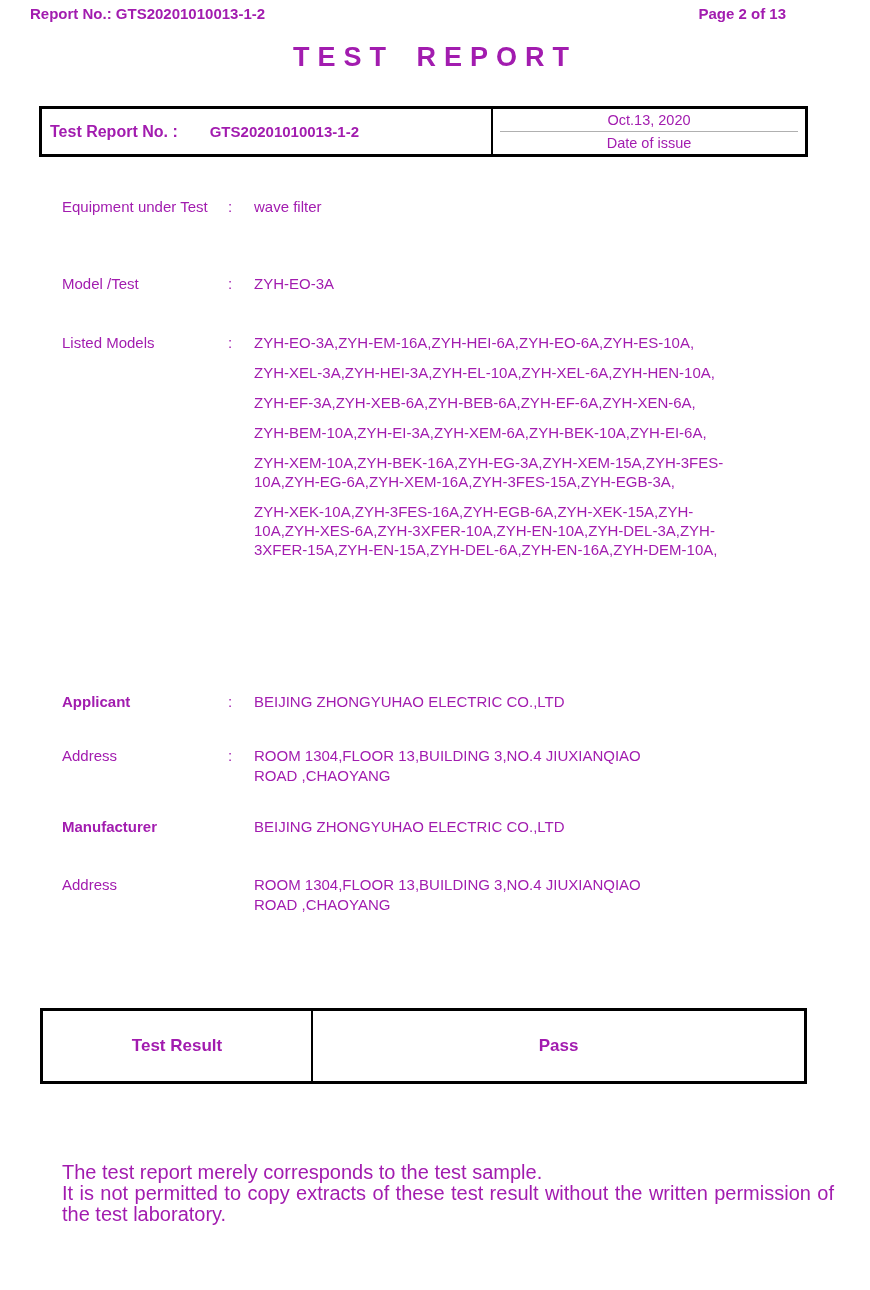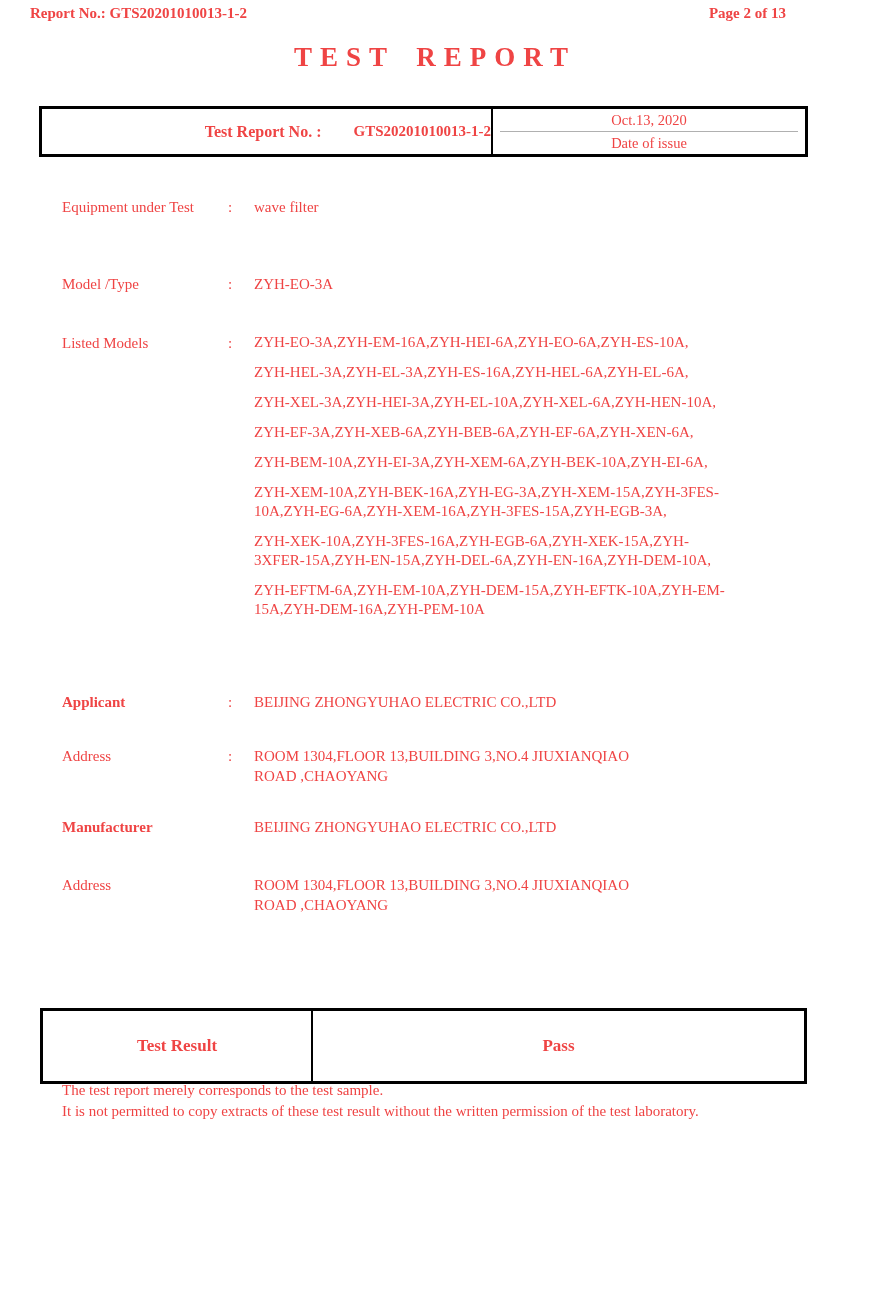--- a/index.html
+++ b/index.html
@@ -1,22 +1,22 @@
 <!DOCTYPE html>
 <html><head>
 <meta charset="utf-8">
 <style>
   html,body { margin:0; padding:0; background:#e8e8e8; }
   .page {
     position:relative;
     width:870px; height:1290px;
     margin:0 auto;
     background:#ffffff;
-    font-family:Liberation Serif, serif;
-    color:#ef4444;
+    font-family:Liberation Sans, sans-serif;
+    color:#a21caf;
     overflow:hidden;
   }
 
   
   .top-header {
     position:absolute; top:5px; left:30px; right:84px;
     display:flex; justify-content:space-between;
     font-size:15px; font-weight:bold;
   }
 
@@ -30,21 +30,20 @@
 
   
   .report-table {
     position:absolute; left:39px; top:106px; width:769px; height:51px;
     border:3px solid #000; box-sizing:border-box;
     display:flex; background:#fff;
   }
   .report-table .main-cell {
     flex:1; display:flex; align-items:center;
     padding-left:8px;
-    justify-content:flex-end;
   }
   .report-table .main-cell .cell-label { font-size:16px; font-weight:bold; }
   .report-table .main-cell .cell-value { font-size:15px; font-weight:bold; margin-left:32px; }
   .report-table .date-cell {
     width:314px; border-left:2px solid #000; box-sizing:border-box;
     display:flex; flex-direction:column;
   }
   .date-top, .date-bottom {
     flex:1; display:flex; align-items:center; justify-content:center;
     font-size:14.5px;
@@ -85,22 +84,22 @@
     display:flex; align-items:center; justify-content:center;
     font-size:17px; font-weight:bold;
   }
   .result-value-cell {
     flex:1; display:flex; align-items:center; justify-content:center;
     font-size:17px; font-weight:bold;
   }
 
   
   .footer {
-    position:absolute; left:62px; top:1080px; width:772px;
-    font-size:15px; line-height:21px;
+    position:absolute; left:62px; top:1162px; width:772px;
+    font-size:20px; line-height:21px;
   }
   .footer .justified { text-align:justify; }
 </style>
 </head>
 <body>
 
 <div class="page">
 
   <div class="top-header">
     <span>Report No.: GTS20201010013-1-2</span>
@@ -121,55 +120,49 @@
     </div>
   </div>
 
   <div class="info-row row-equipment">
     <div class="info-label">Equipment under Test</div>
     <div class="info-colon">:</div>
     <div class="info-value">wave filter</div>
   </div>
 
   <div class="info-row row-model">
-    <div class="info-label">Model /Type</div>
+    <div class="info-label">Model /Test</div>
     <div class="info-colon">:</div>
     <div class="info-value">ZYH-EO-3A</div>
   </div>
 
   <div class="info-row row-listed">
     <div class="info-label">Listed Models</div>
     <div class="info-colon">:</div>
     <div class="info-value">
         <div class="model-paragraph">
           <div class="model-line">ZYH-EO-3A,ZYH-EM-16A,ZYH-HEI-6A,ZYH-EO-6A,ZYH-ES-10A,</div>
         </div>
         <div class="model-paragraph">
-          <div class="model-line">ZYH-HEL-3A,ZYH-EL-3A,ZYH-ES-16A,ZYH-HEL-6A,ZYH-EL-6A,</div>
-        </div>
-        <div class="model-paragraph">
           <div class="model-line">ZYH-XEL-3A,ZYH-HEI-3A,ZYH-EL-10A,ZYH-XEL-6A,ZYH-HEN-10A,</div>
         </div>
         <div class="model-paragraph">
           <div class="model-line">ZYH-EF-3A,ZYH-XEB-6A,ZYH-BEB-6A,ZYH-EF-6A,ZYH-XEN-6A,</div>
         </div>
         <div class="model-paragraph">
           <div class="model-line">ZYH-BEM-10A,ZYH-EI-3A,ZYH-XEM-6A,ZYH-BEK-10A,ZYH-EI-6A,</div>
         </div>
         <div class="model-paragraph">
           <div class="model-line">ZYH-XEM-10A,ZYH-BEK-16A,ZYH-EG-3A,ZYH-XEM-15A,ZYH-3FES-</div>
           <div class="model-line">10A,ZYH-EG-6A,ZYH-XEM-16A,ZYH-3FES-15A,ZYH-EGB-3A,</div>
         </div>
         <div class="model-paragraph">
           <div class="model-line">ZYH-XEK-10A,ZYH-3FES-16A,ZYH-EGB-6A,ZYH-XEK-15A,ZYH-</div>
+          <div class="model-line">10A,ZYH-XES-6A,ZYH-3XFER-10A,ZYH-EN-10A,ZYH-DEL-3A,ZYH-</div>
           <div class="model-line">3XFER-15A,ZYH-EN-15A,ZYH-DEL-6A,ZYH-EN-16A,ZYH-DEM-10A,</div>
-        </div>
-        <div class="model-paragraph">
-          <div class="model-line">ZYH-EFTM-6A,ZYH-EM-10A,ZYH-DEM-15A,ZYH-EFTK-10A,ZYH-EM-</div>
-          <div class="model-line">15A,ZYH-DEM-16A,ZYH-PEM-10A</div>
         </div>
       </div>
   </div>
 
   <div class="info-row row-applicant">
     <div class="info-label">Applicant</div>
     <div class="info-colon">:</div>
     <div class="info-value">BEIJING ZHONGYUHAO ELECTRIC CO.,LTD</div>
   </div>
 

